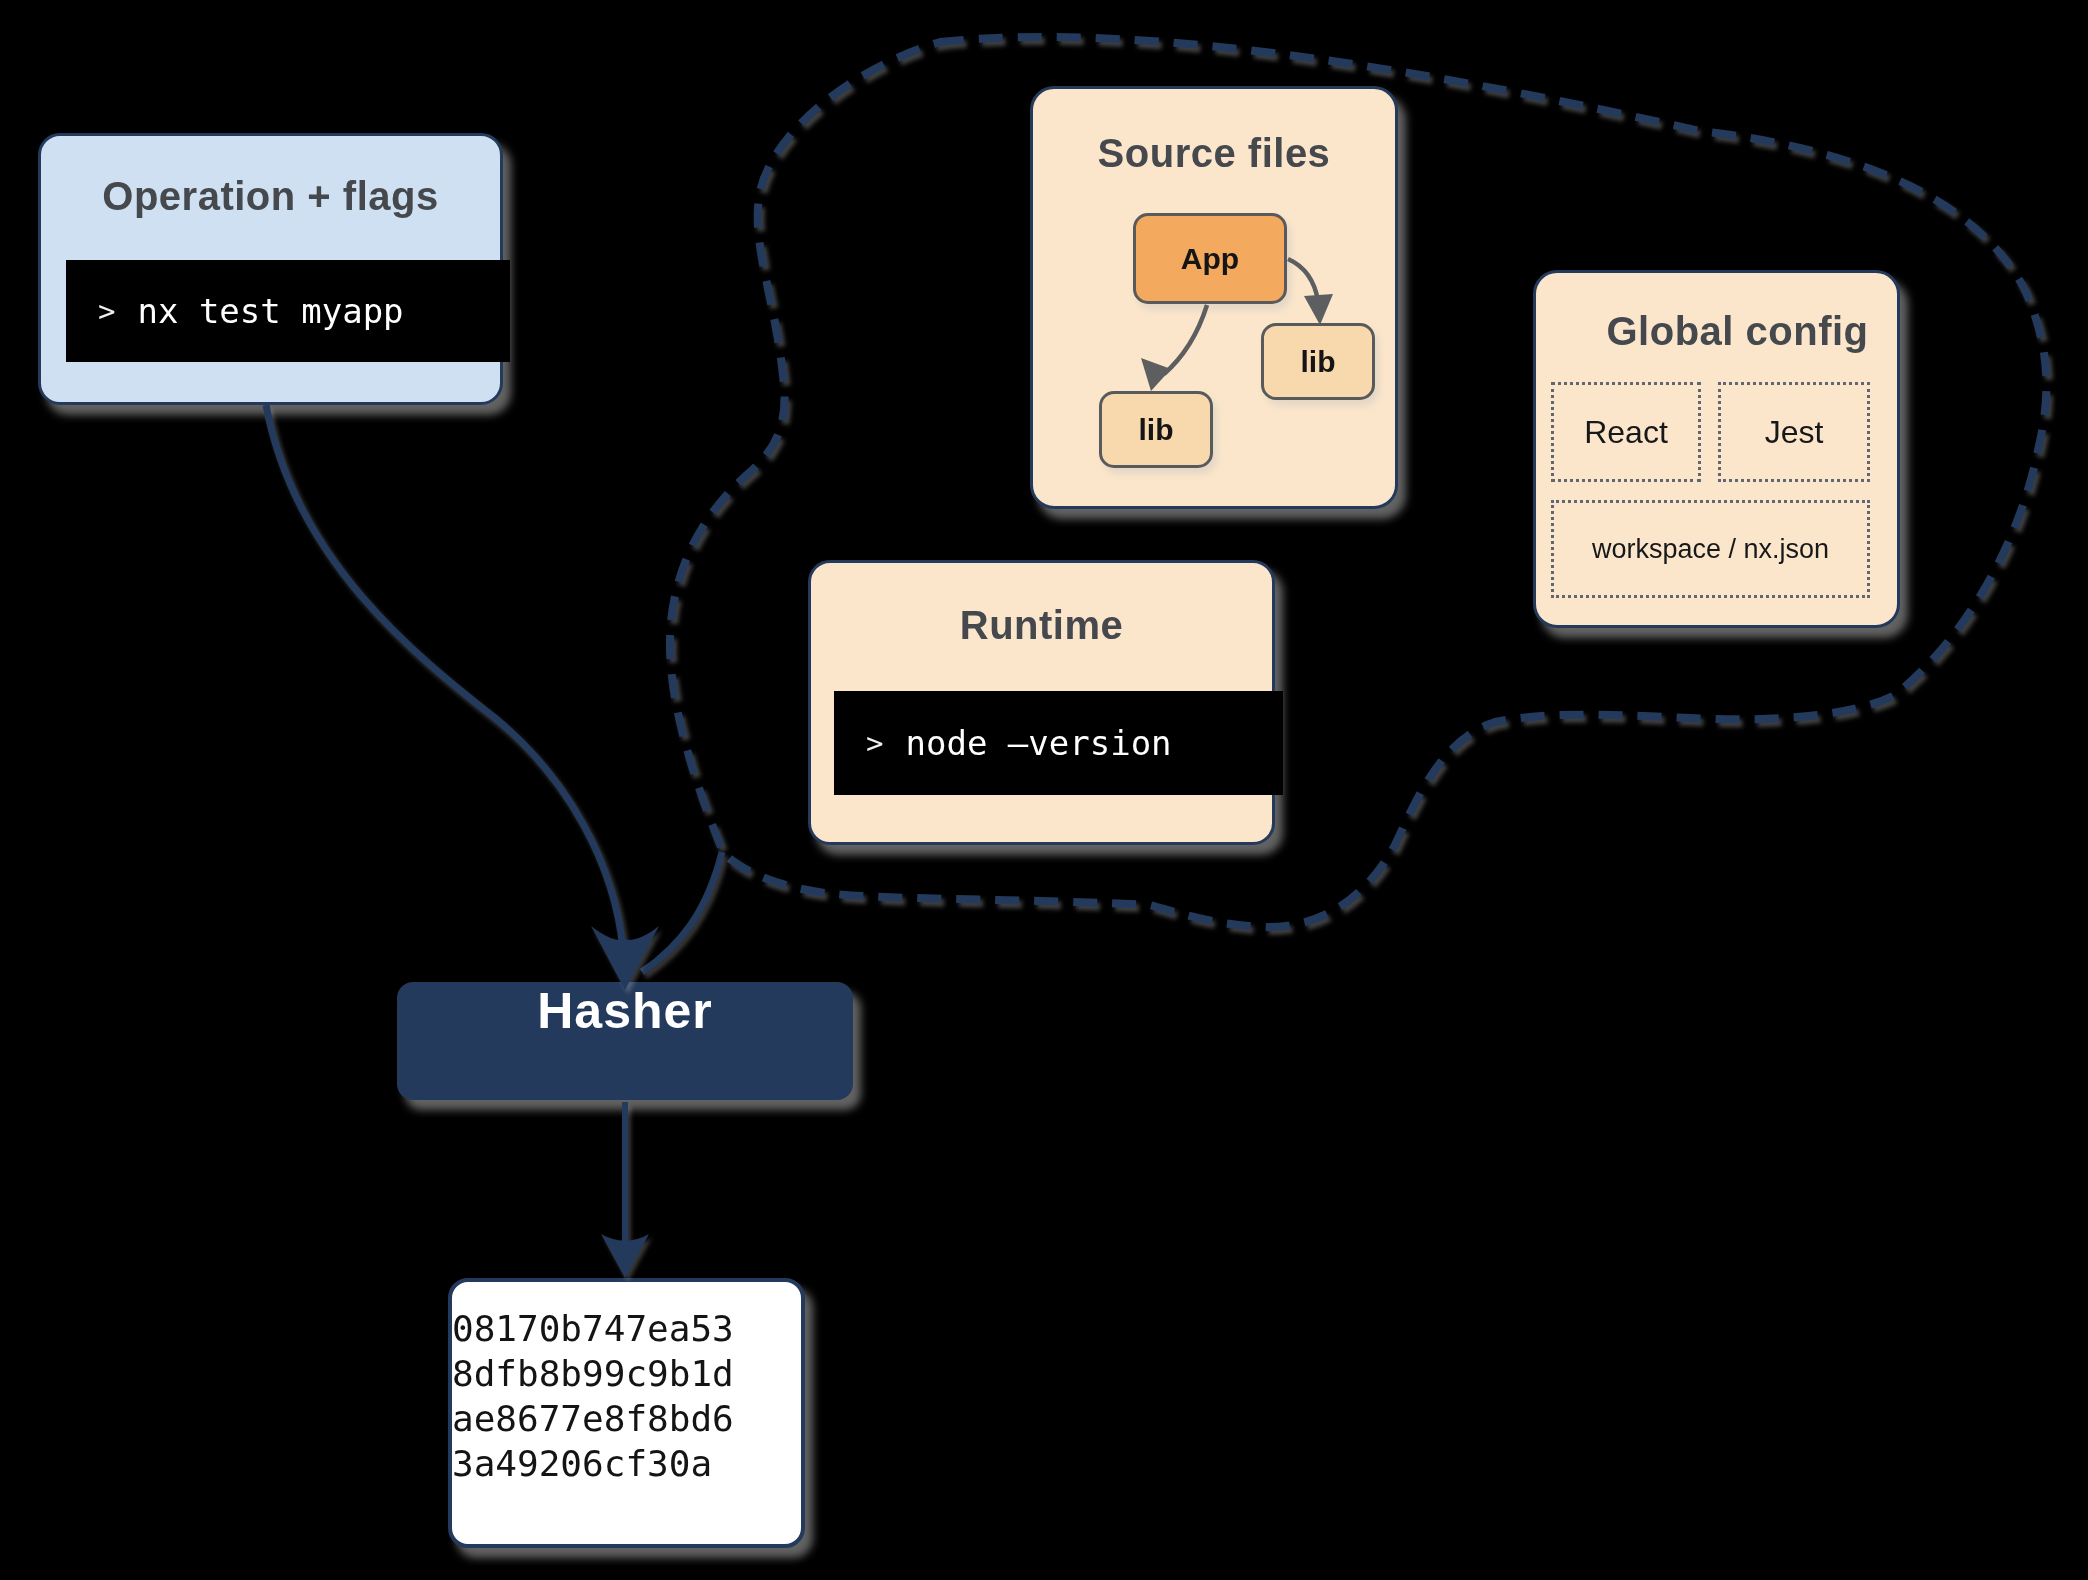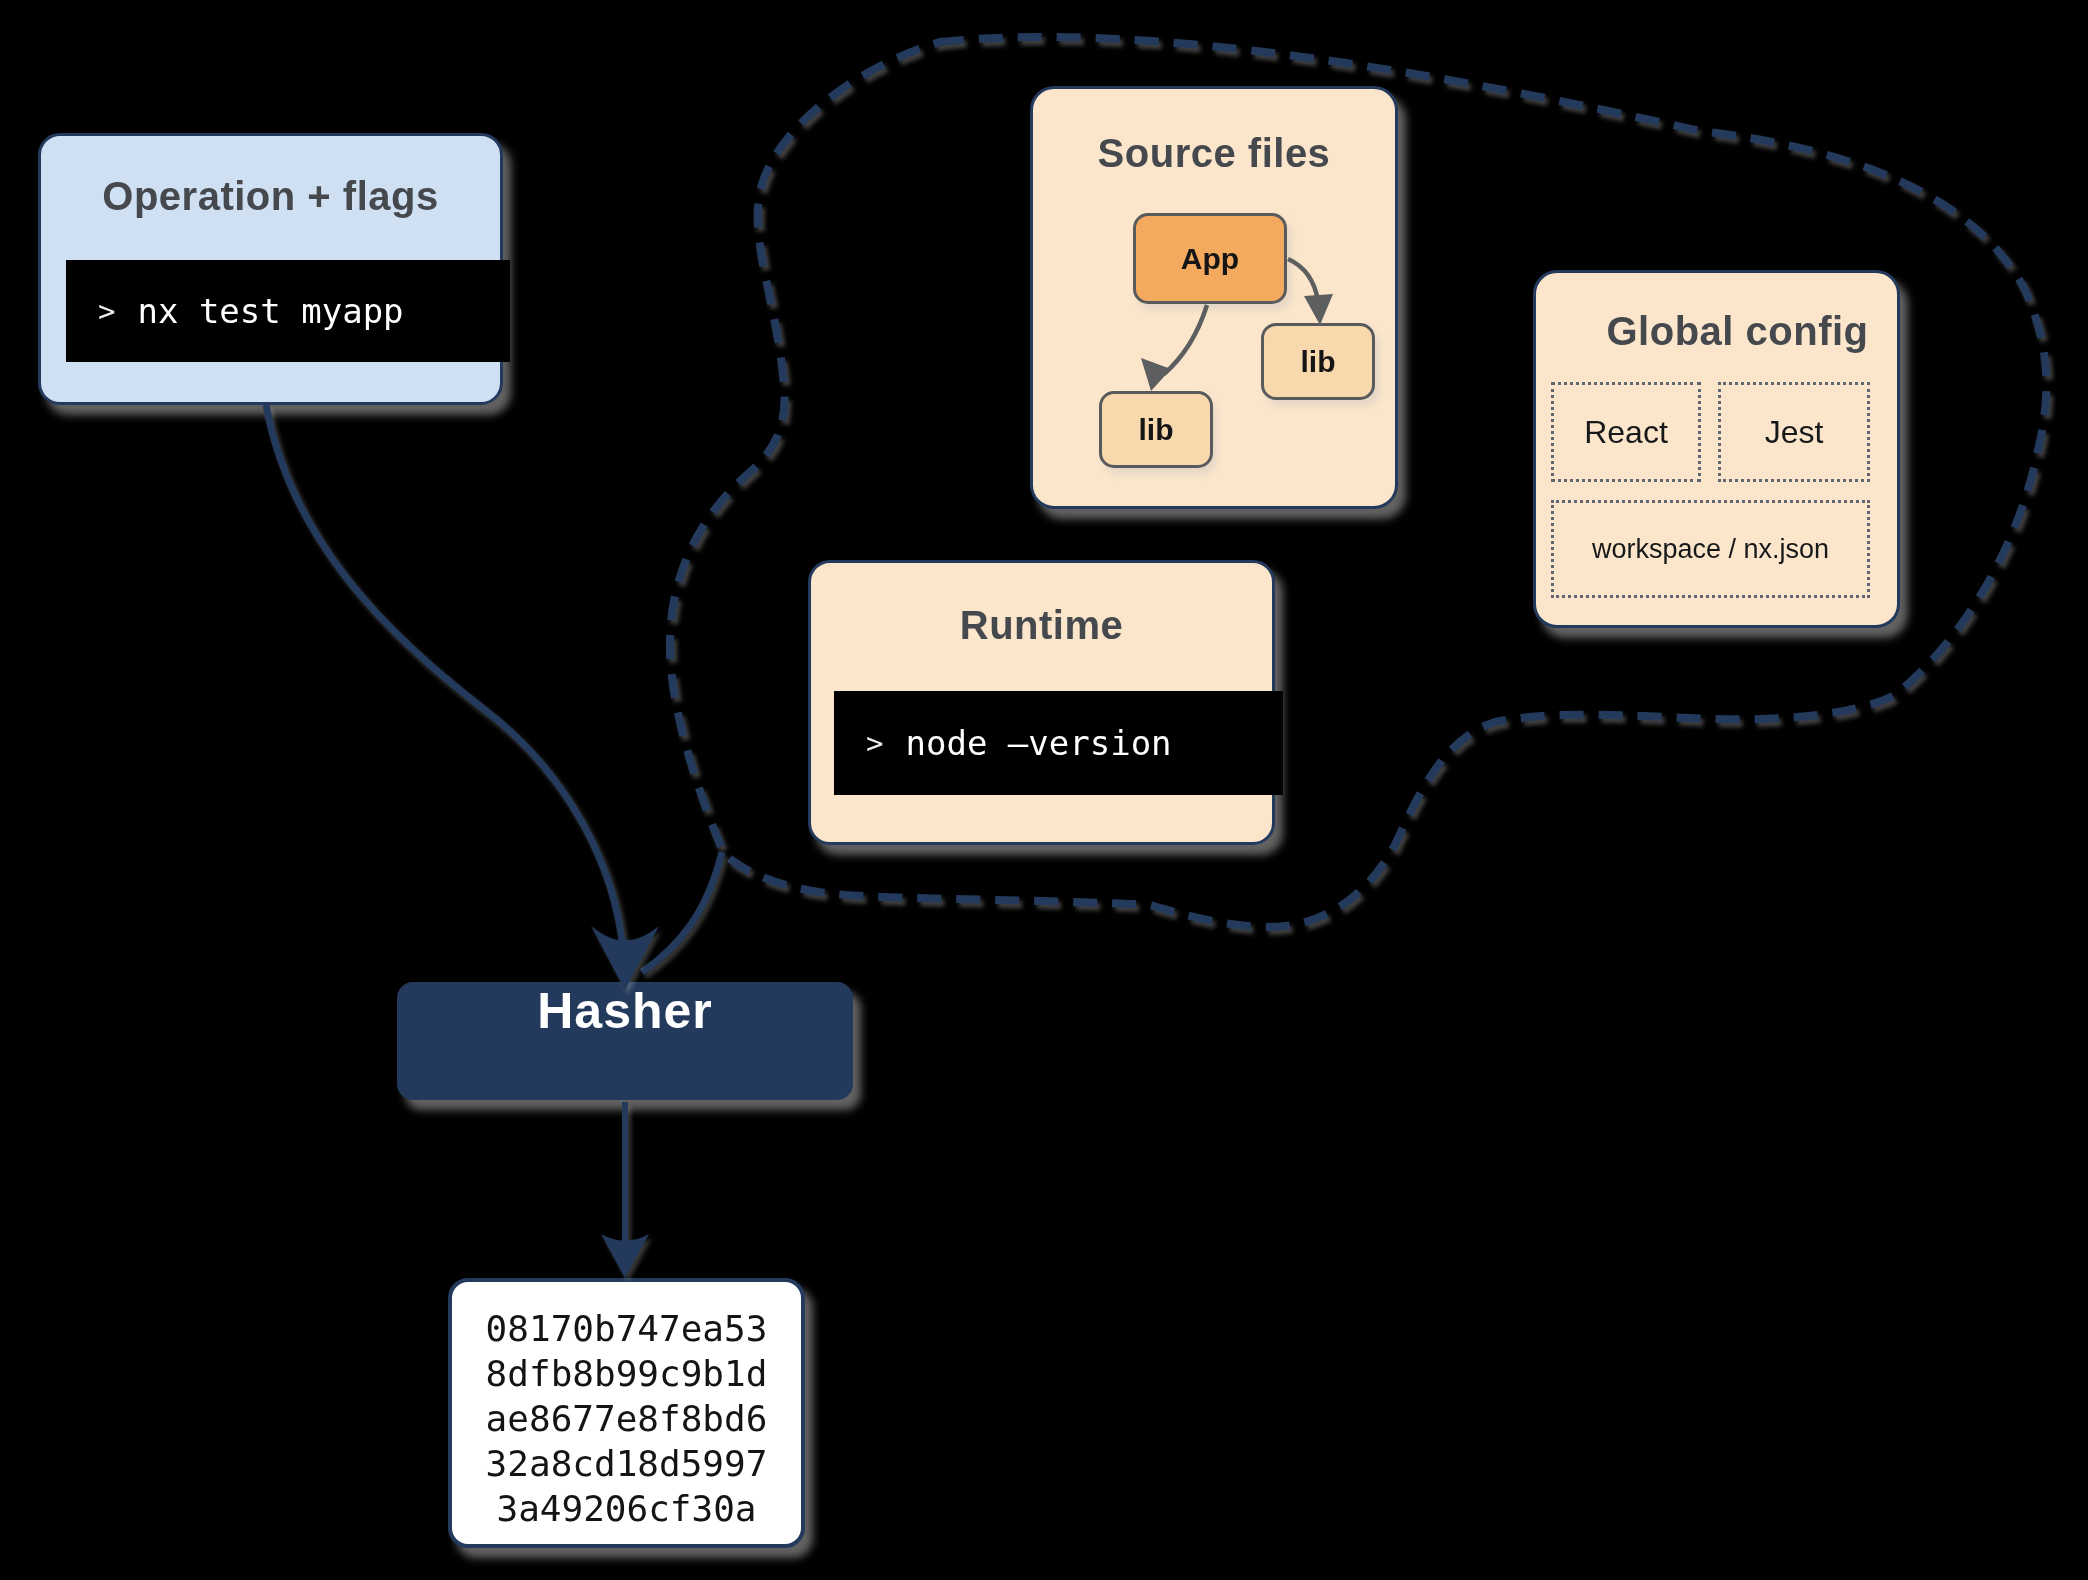--- a/index.html
+++ b/index.html
@@ -39,21 +39,21 @@
            border-radius:15px;display:flex;align-items:center;justify-content:center;
            font-weight:bold;font-size:30px;color:#151515;
            box-shadow:4px 6px 6px rgba(190,190,190,0.35);}
   .dotted{position:absolute;box-sizing:border-box;border:3px dotted var(--dotted-border);
           display:flex;align-items:center;justify-content:center;color:#17181a;}
   .hasher{background:var(--hasher-bg);border-radius:16px;display:flex;align-items:flex-start;
           justify-content:center;color:var(--white);font-weight:bold;font-size:50px;
           letter-spacing:1px;}
   .hash-box{background:var(--white);border:4px solid var(--navy);border-radius:20px;
             font-family:"DejaVu Sans Mono", monospace;font-size:36px;line-height:45px;
-            color:var(--hash-text);text-align:center;padding-top:24px;}
+            color:var(--hash-text);padding-top:24px;}
   svg.links{position:absolute;left:0;top:0;z-index:5;pointer-events:none;}
   .cloud-stroke{fill:none;stroke:var(--navy);stroke-width:8;stroke-dasharray:24 15;
                 filter:drop-shadow(3px 4px 2px rgba(185,185,185,0.35));}
   .main-line{fill:none;stroke:var(--navy);stroke-width:7;
              filter:drop-shadow(3px 4px 2px rgba(185,185,185,0.3));}
   .main-fill{fill:var(--navy);filter:drop-shadow(3px 4px 2px rgba(185,185,185,0.3));}
   .gray-line{fill:none;stroke:var(--inner-arrow);stroke-width:4.5;}
   .gray-fill{fill:var(--inner-arrow);}
 </style>
 </head>
@@ -98,21 +98,20 @@
   </div>
 
   <div class="box hasher" style="left:397px;top:982px;width:456px;height:118px;">
       <span>Hasher</span>
     </div>
 
   <div class="box hash-box" style="left:448px;top:1278px;width:357px;height:270px;">
     <div>08170b747ea53</div>
     <div>8dfb8b99c9b1d</div>
     <div>ae8677e8f8bd6</div>
-    <div>32a8cd18d5997</div>
     <div>3a49206cf30a</div>
   </div>
 
   <svg class="links" width="2088" height="1580" viewBox="0 0 2088 1580">
 
     <path class="cloud-stroke" d="
       M 940,42
       C 1150,20 1450,75 1700,131
       C 1850,148 1975,195 2025,290
       C 2052,350 2050,400 2038,450

